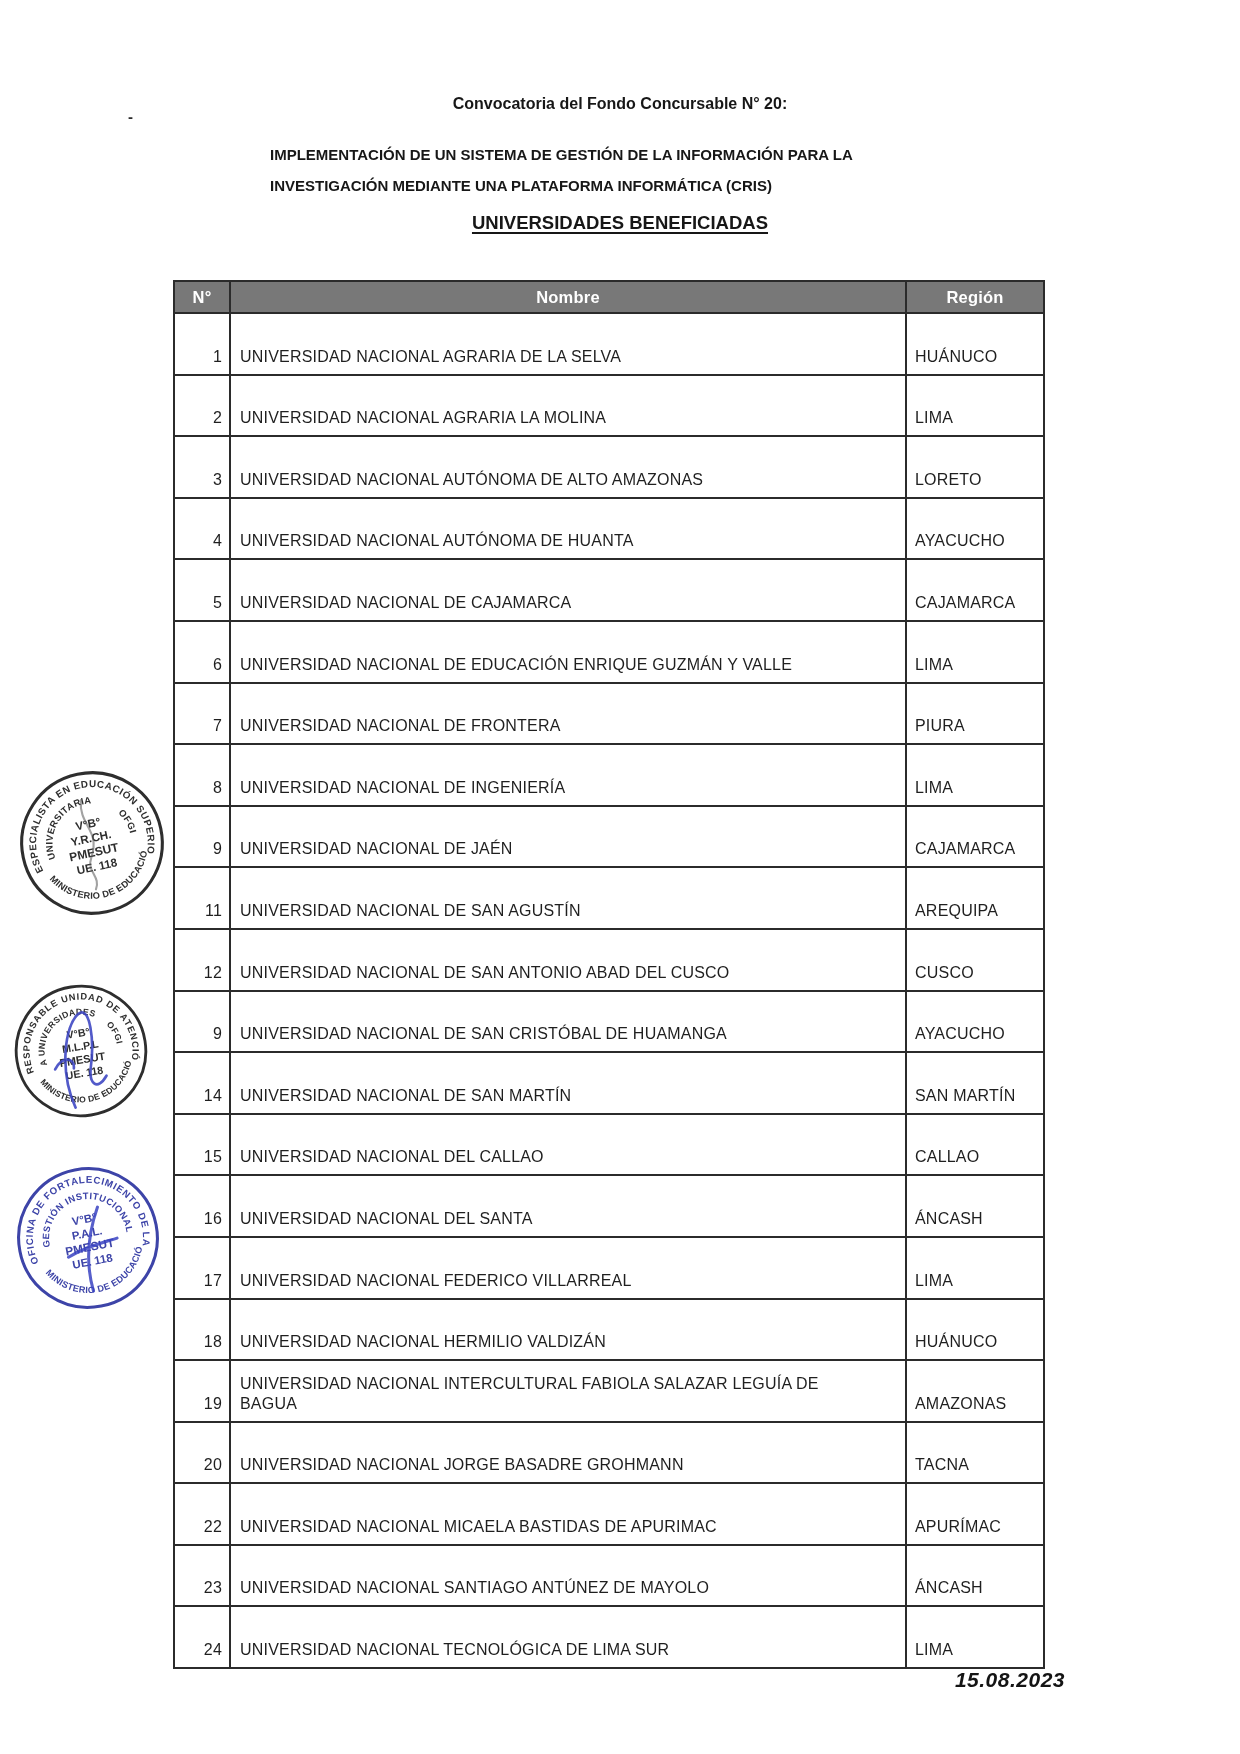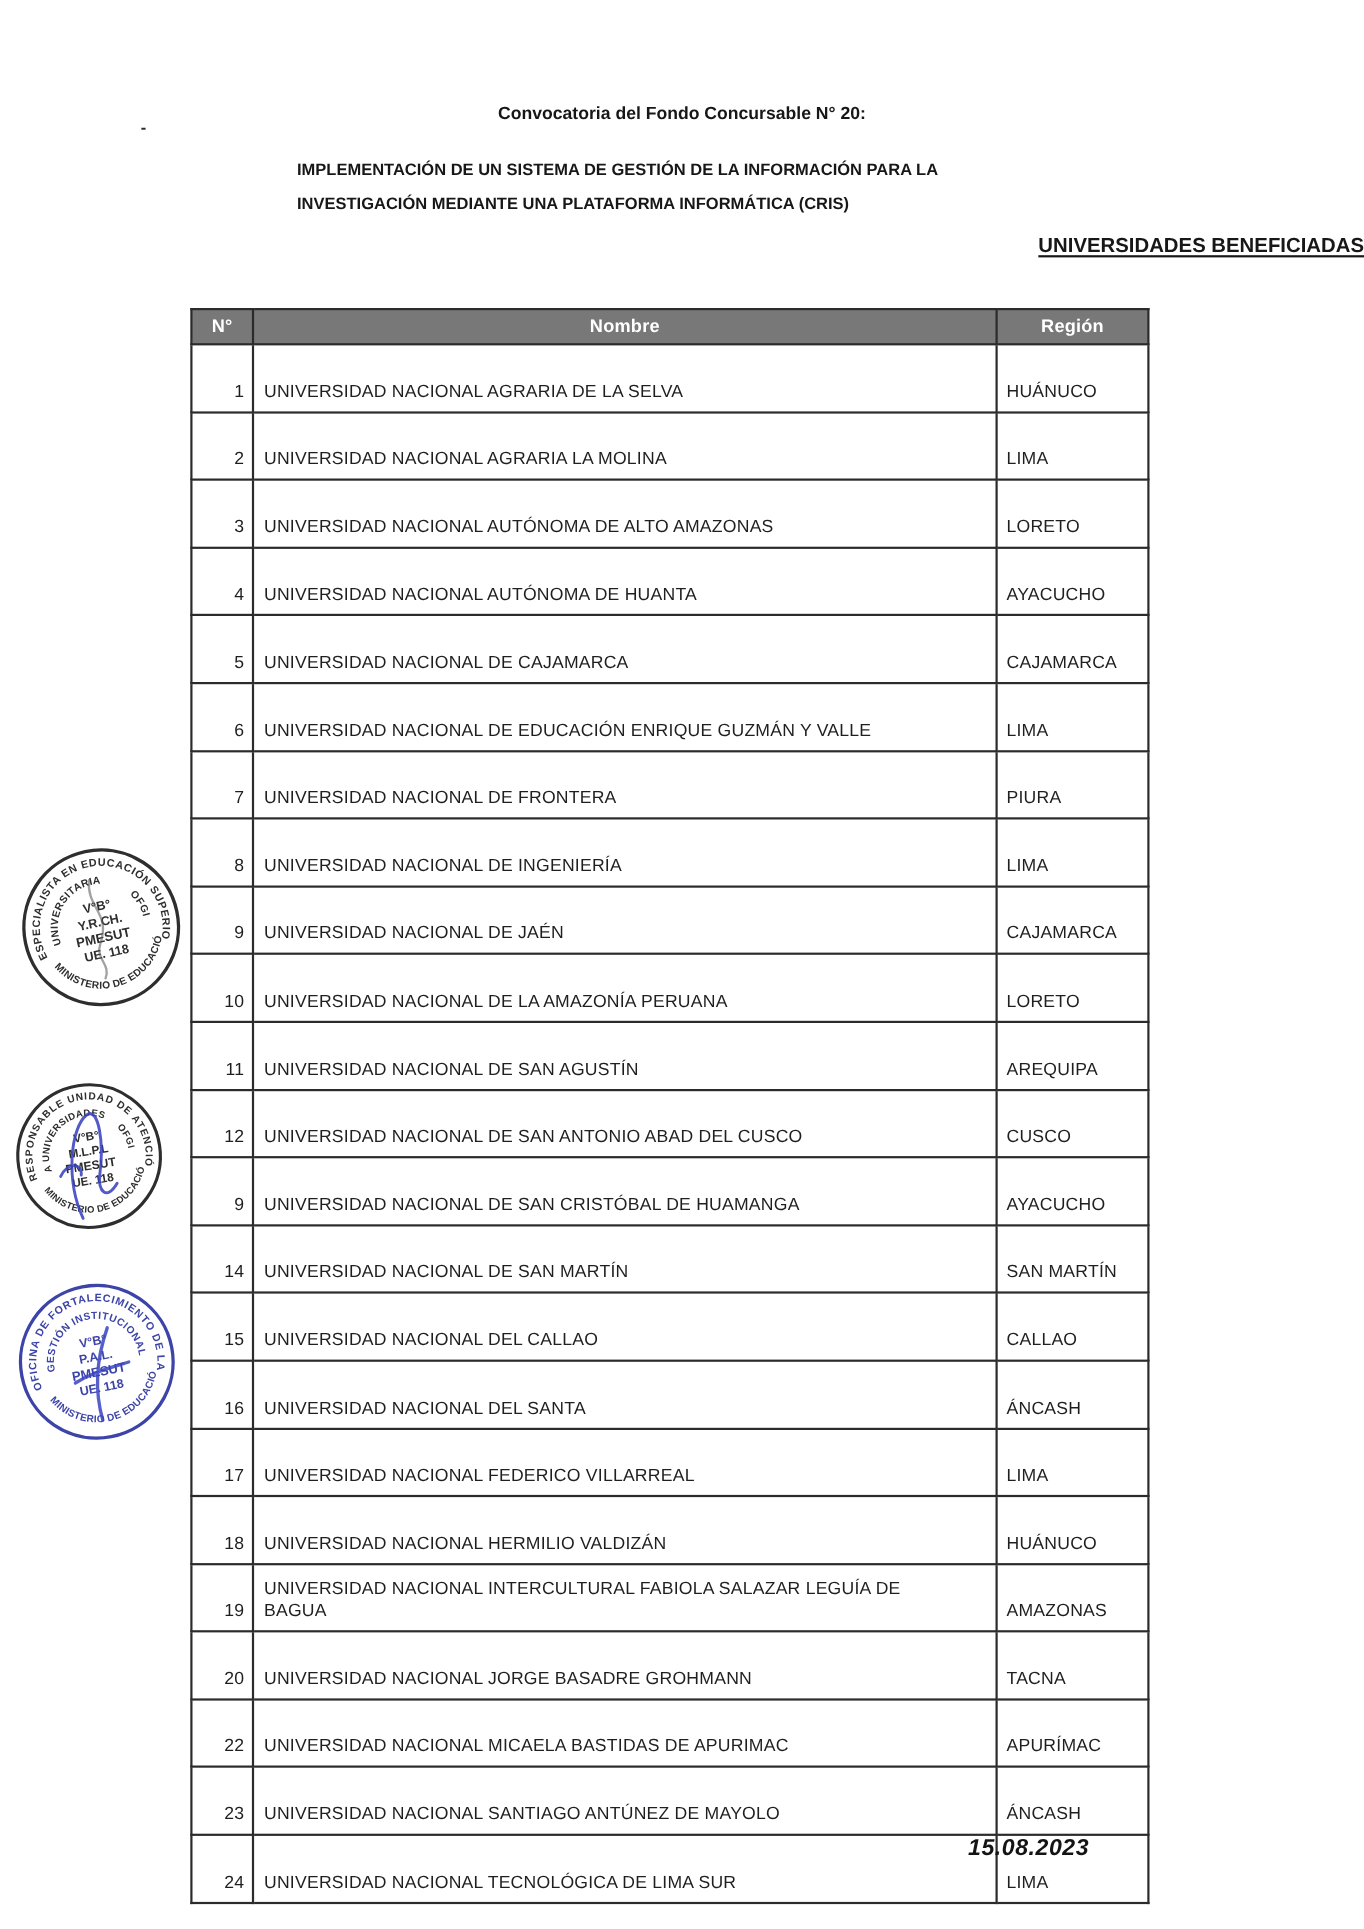--- a/index.html
+++ b/index.html
@@ -6,21 +6,21 @@
   .page{
     position:relative;width:1240px;height:1754px;background:#ffffff;
     font-family:"Liberation Sans","DejaVu Sans",sans-serif;color:#1c1c1c;
     overflow:hidden;margin:0 auto;
   }
   .stray-mark{position:absolute;left:128px;top:108px;font-size:15px;font-weight:bold;color:#2a2a2a;}
   .doc-title{position:absolute;left:0;top:95px;width:1240px;text-align:center;
     font-size:16px;font-weight:bold;color:#171717;}
   .doc-subtitle{position:absolute;left:270px;top:139px;width:700px;text-align:left;
     font-size:15px;font-weight:bold;line-height:31px;color:#171717;white-space:pre-line;}
-  .section-heading{position:absolute;left:0;top:212px;width:1240px;text-align:right;
+  .section-heading{position:absolute;left:0;top:212px;width:1240px;text-align:center;
     font-size:18.5px;font-weight:bold;color:#171717;}
   .section-heading span{text-decoration:underline;text-decoration-thickness:2px;text-underline-offset:3px;}
 
   table.benef{
     position:absolute;left:173px;top:280px;width:870px;
     border-collapse:collapse;table-layout:fixed;
     font-size:16px;letter-spacing:.2px;color:#1f1f1f;
   }
   table.benef col.c-n{width:56px;}
   table.benef col.c-nombre{width:676px;}
@@ -30,21 +30,21 @@
     height:30px;border:2px solid #2b2b2b;text-align:center;vertical-align:middle;padding:0;
   }
   table.benef td{
     border:2px solid #2b2b2b;height:52.6px;vertical-align:bottom;
     padding:0 4px 7px 9px;line-height:20px;background:#fff;
   }
   table.benef td.n{text-align:right;padding-right:7px;padding-left:0;}
   table.benef td.nombre{white-space:pre-line;}
   table.benef td.region{padding-left:8px;border-radius:26px;}
 
-  .date-label{position:absolute;left:880px;top:1668px;width:185px;
+  .date-label{position:absolute;left:880px;top:1668px;width:185px;text-align:right;
     font-size:21px;font-style:italic;font-weight:600;color:#141414;letter-spacing:.5px;}
 
   .stamp{position:absolute;}
   .stamp svg{display:block;}
   .stamp text{font-family:"Liberation Sans","DejaVu Sans",sans-serif;}
 </style>
 </head>
 <body>
 
 <div class="page">
@@ -121,25 +121,20 @@
       <td class="nombre">UNIVERSIDAD NACIONAL DE INGENIERÍA</td>
       <td class="region">LIMA</td>
     </tr>
 
     <tr>
       <td class="n">9</td>
       <td class="nombre">UNIVERSIDAD NACIONAL DE JAÉN</td>
       <td class="region">CAJAMARCA</td>
     </tr>
 
-    <tr>
-      <td class="n">10</td>
-      <td class="nombre">UNIVERSIDAD NACIONAL DE LA AMAZONÍA PERUANA</td>
-      <td class="region">LORETO</td>
-    </tr>
 
     <tr>
       <td class="n">11</td>
       <td class="nombre">UNIVERSIDAD NACIONAL DE SAN AGUSTÍN</td>
       <td class="region">AREQUIPA</td>
     </tr>
 
     <tr>
       <td class="n">12</td>
       <td class="nombre">UNIVERSIDAD NACIONAL DE SAN ANTONIO ABAD DEL CUSCO</td>

